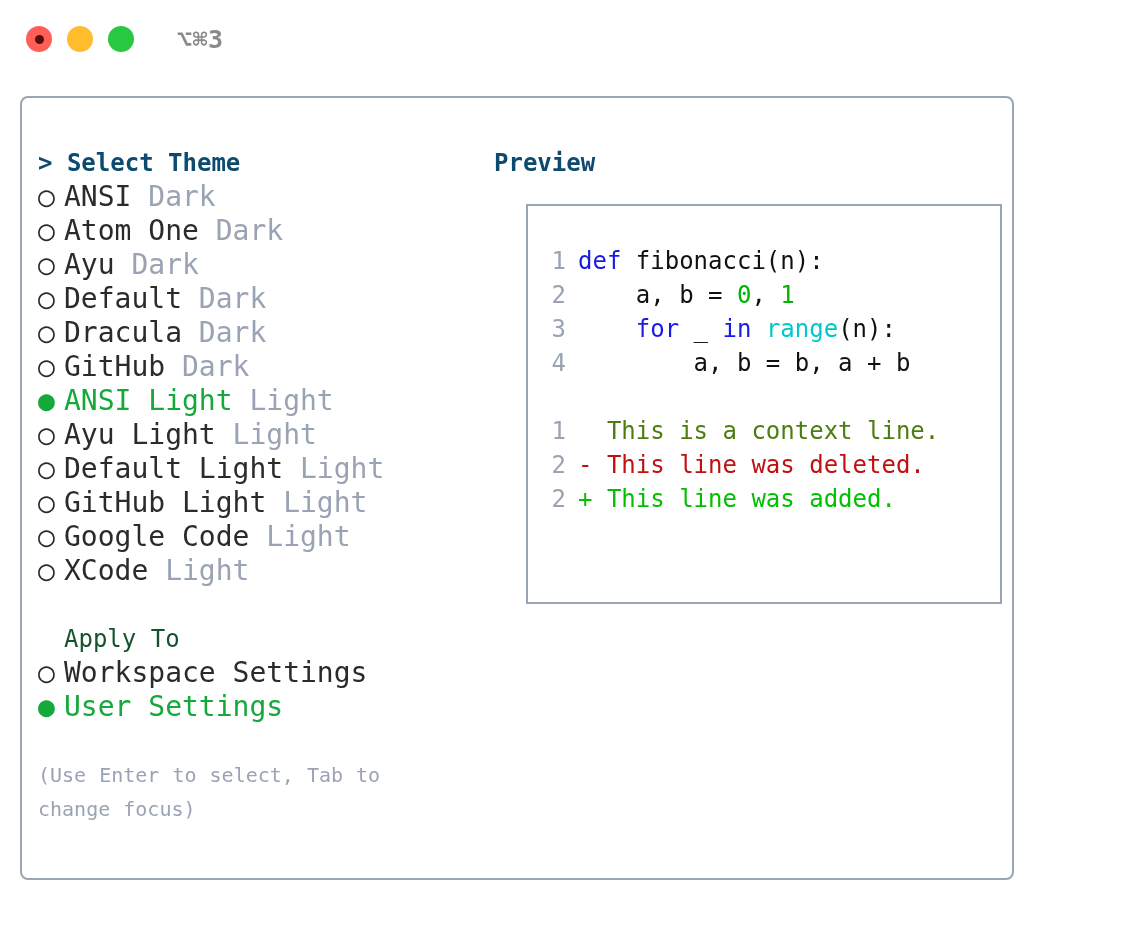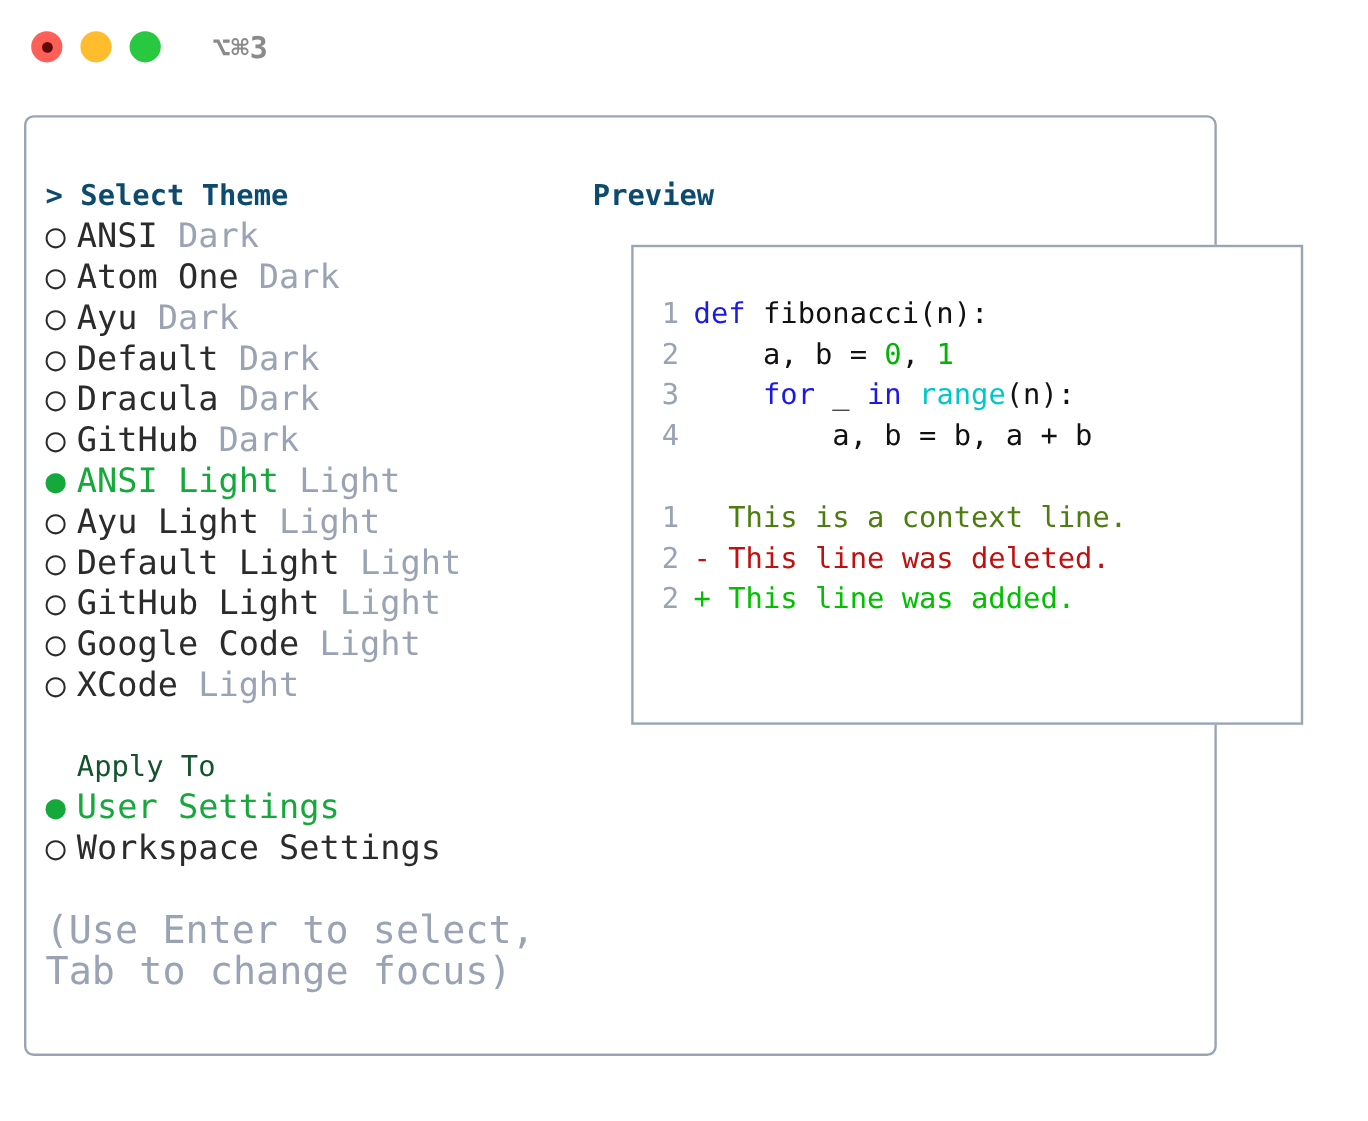--- a/index.html
+++ b/index.html
@@ -118,34 +118,34 @@
     font-size: 24px;
     line-height: 34px;
     color: #14532d;
     white-space: pre;
     padding-left: 26px;
   }
 
   .spacer-row { height: 34px; }
 
   #hint {
-    font-size: 32px;
+    font-size: 20px;
     line-height: 34px;
     color: #9aa3b4;
     width: 410px;
     white-space: normal;
     word-spacing: 1px;
   }
 
   
   #preview-box {
     position: absolute;
     left: 32px;
     top: 58px;
-    width: 560px;
+    width: 476px;
     height: 400px;
     border: 2px solid #9aa5b4;
     box-sizing: border-box;
     background: #ffffff;
   }
   #code-area {
     position: absolute;
     left: 12px;
     top: 38px;
     right: 6px;
@@ -202,22 +202,22 @@
           <div class="opt-row"><span class="marker">○</span><span class="opt-label">GitHub Light</span><span class="opt-tag"> Light</span></div>
           <div class="opt-row"><span class="marker">○</span><span class="opt-label">Google Code</span><span class="opt-tag"> Light</span></div>
           <div class="opt-row"><span class="marker">○</span><span class="opt-label">XCode</span><span class="opt-tag"> Light</span></div>
         </div>
 
       <div class="spacer-row"></div>
 
       <div class="group-header">Apply To</div>
 
       <div id="apply-list">
+          <div class="opt-row"><span class="marker">○</span><span class="opt-label">Workspace Settings</span></div>
           <div class="opt-row selected"><span class="marker">●</span><span class="opt-label">User Settings</span></div>
-          <div class="opt-row"><span class="marker">○</span><span class="opt-label">Workspace Settings</span></div>
         </div>
 
       <div class="spacer-row"></div>
 
       <div id="hint">(Use Enter to select, Tab to change focus)</div>
 
     </div>
 
     <div id="right-col">
       <div class="section-header">Preview</div>

